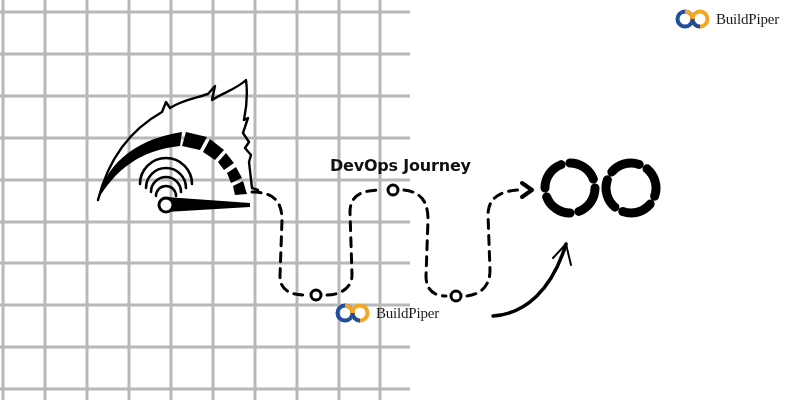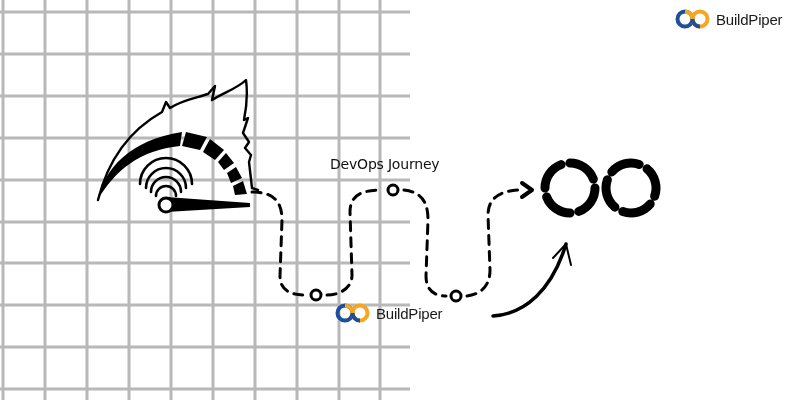--- a/index.html
+++ b/index.html
@@ -1,20 +1,20 @@
 <!DOCTYPE html>
 <html><head>
 <meta charset="utf-8">
 <style>
   html, body { margin:0; padding:0; }
   body { width:800px; height:400px; background:#ffffff; position:relative; overflow:hidden; font-family:"DejaVu Sans", sans-serif; }
   .canvas { position:absolute; left:0; top:0; width:800px; height:400px; }
-  .label-title { position:absolute; left:330px; top:156px; font-family:"DejaVu Sans", sans-serif; font-weight:normal; font-size:14px; color:#111; letter-spacing:-0.2px; white-space:nowrap; }
+  .label-title { position:absolute; left:330px; top:156px; font-family:"DejaVu Sans", sans-serif; font-weight:bold; font-size:16px; color:#111; letter-spacing:-0.2px; white-space:nowrap; }
   .brand { position:absolute; display:flex; align-items:center; white-space:nowrap; }
-  .brand .brand-text { font-family:Liberation Sans, sans-serif; font-size:15px; color:#1a1a1a; margin-left:5px; letter-spacing:-0.2px; }
+  .brand .brand-text { font-family:Liberation Serif, serif; font-size:15px; color:#1a1a1a; margin-left:5px; letter-spacing:-0.2px; }
   .brand-top { left:675px; top:9px; }
   .brand-mid { left:335px; top:303px; }
 </style>
 </head>
 <body>
 
 <svg class="canvas" width="800" height="400" viewBox="0 0 800 400" xmlns="http://www.w3.org/2000/svg">
 
   <g stroke="#b8b8b8" stroke-width="3">
     <line x1="3" y1="0" x2="3" y2="400"></line>

